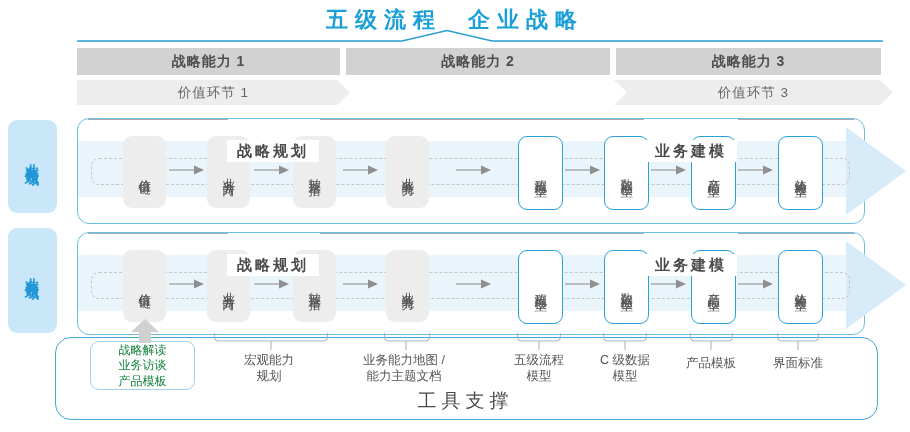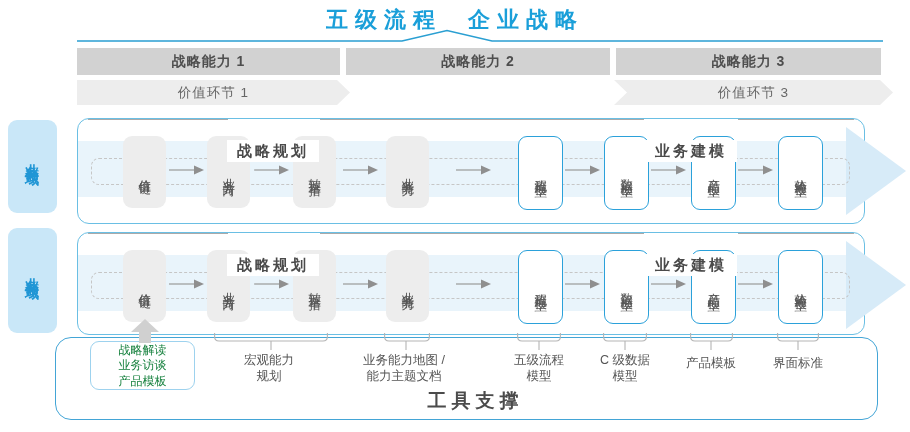--- a/index.html
+++ b/index.html
@@ -35,22 +35,22 @@
              border:1px dashed #c6c6c6;border-radius:8px;z-index:2;}
   .fbox{position:absolute;top:17px;width:43px;height:72px;border-radius:9px;z-index:4;
         writing-mode:vertical-rl;display:flex;align-items:center;justify-content:center;
         font-size:12.5px;color:#555;letter-spacing:2px;line-height:1.15;text-align:center;}
   .fbox.gray{background:#ededed;}
   .fbox.blue{background:#fff;border:1.5px solid #2ba1da;}
   .flow-arrow{position:absolute;top:45px;z-index:3;}
   
   .tool-box{position:absolute;left:55px;top:337px;width:821px;height:81px;
             border:1.4px solid #43a5d6;border-radius:16px;background:#fff;z-index:1;}
-  .tool-label{position:absolute;left:65px;top:388px;width:821px;text-align:center;z-index:2;
-              font-size:19px;font-weight:bold;color:#4b4b4b;letter-spacing:5px;}
+  .tool-label{position:absolute;left:55px;top:388px;width:821px;text-align:center;z-index:2;
+              font-size:19px;font-weight:normal;color:#4b4b4b;letter-spacing:5px;}
   
   .callout{position:absolute;left:90px;top:341px;width:103px;height:47px;border:1px solid #9dd2ee;
            border-radius:9px;background:#fff;display:flex;flex-direction:column;align-items:center;
            justify-content:flex-end;font-size:12px;color:#15803d;line-height:1.28;z-index:4;text-align:center;}
   .up-arrow{position:absolute;left:131px;top:319px;width:28px;height:24px;z-index:5;}
   .up-arrow .head{width:0;height:0;border-left:14px solid transparent;border-right:14px solid transparent;
                   border-bottom:13px solid #d0d0d0;}
   .up-arrow .stem{width:12px;height:11px;background:#d0d0d0;margin:0 auto;}
   .ann-label{position:absolute;top:352px;transform:translateX(-50%);text-align:center;
              font-size:12.5px;color:#555;line-height:1.3;white-space:nowrap;z-index:4;}

